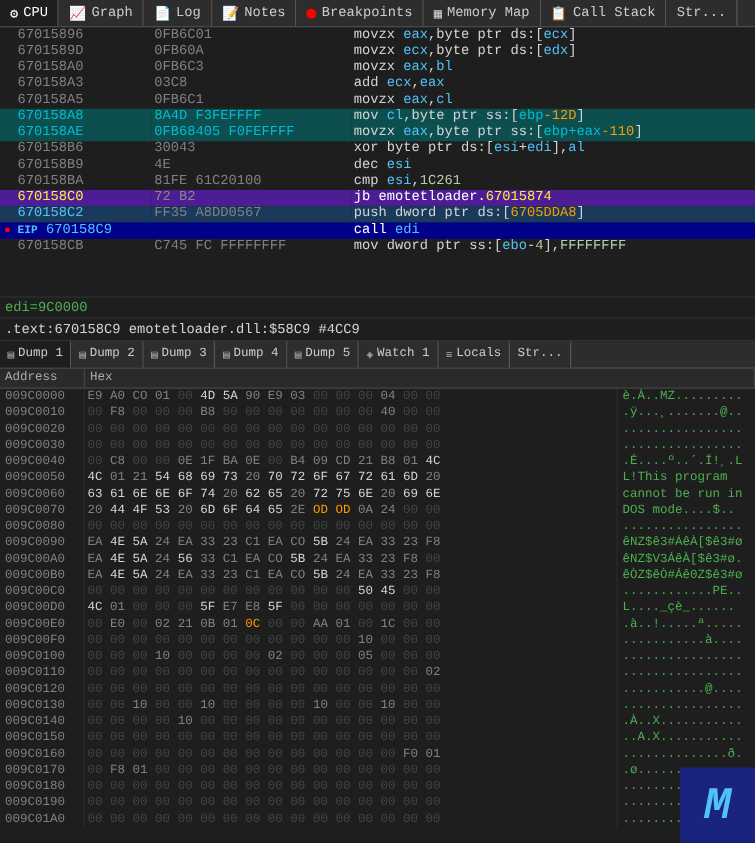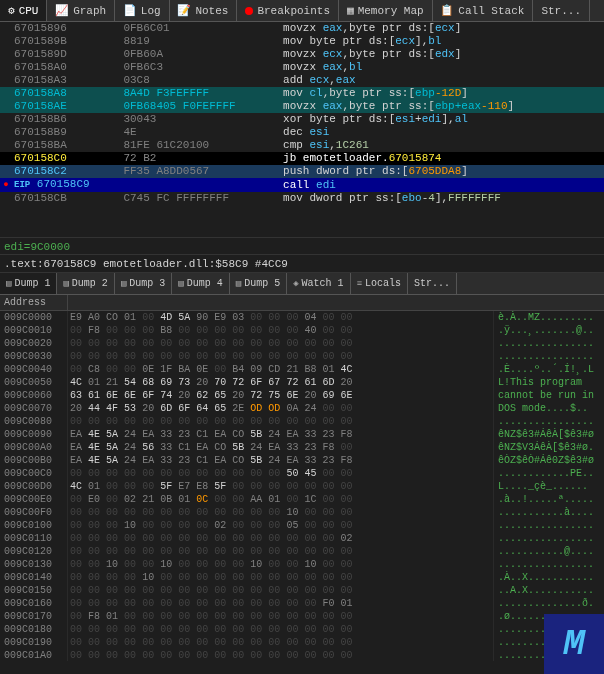--- a/index.html
+++ b/index.html
@@ -270,42 +270,42 @@
       <tbody>
 
         <tr class="code-row">
           <td class="dot-col"></td>
           <td class="addr-col" style="color:#808080">67015896</td>
           <td class="bytes-col">0FB6C01</td>
           <td class="instr-col">movzx <span class="reg">eax</span>,byte ptr ds:[<span class="reg">ecx</span>]</td>
         </tr>
         <tr class="code-row">
           <td class="dot-col"></td>
-          <td class="addr-col">6701589B</td>
-          <td class="bytes-col">8819</td>
-          <td class="instr-col">mov byte ptr ds:[<span class="reg">ecx</span>],<span class="reg">bl</span></td>
-        </tr>
-        <tr class="code-row">
-          <td class="dot-col"></td>
           <td class="addr-col">6701589D</td>
           <td class="bytes-col">0FB60A</td>
           <td class="instr-col">movzx <span class="reg">ecx</span>,byte ptr ds:[<span class="reg">edx</span>]</td>
         </tr>
         <tr class="code-row">
           <td class="dot-col"></td>
           <td class="addr-col">670158A0</td>
           <td class="bytes-col">0FB6C3</td>
           <td class="instr-col">movzx <span class="reg">eax</span>,<span class="reg">bl</span></td>
         </tr>
         <tr class="code-row">
           <td class="dot-col"></td>
           <td class="addr-col">670158A3</td>
           <td class="bytes-col">03C8</td>
           <td class="instr-col">add <span class="reg">ecx</span>,<span class="reg">eax</span></td>
         </tr>
+        <tr class="code-row">
+          <td class="dot-col"></td>
+          <td class="addr-col">670158A5</td>
+          <td class="bytes-col">0FB6C1</td>
+          <td class="instr-col">movzx <span class="reg">eax</span>,<span class="reg">cl</span></td>
+        </tr>
 
         <tr class="code-row" style="background:#0d4f4f">
           <td class="dot-col"></td>
           <td class="addr-col" style="color:#00bcd4">670158A8</td>
           <td class="bytes-col" style="color:#00bcd4">8A4D F3FEFFFF</td>
           <td class="instr-col" style="color:#d4d4d4">mov <span class="reg">cl</span>,byte ptr ss:[<span class="hl-cyan">ebp</span><span style="color:#ff9800">-12D</span>]</td>
         </tr>
         <tr class="code-row" style="background:#0d4f4f">
           <td class="dot-col"></td>
           <td class="addr-col" style="color:#00bcd4">670158AE</td>
@@ -324,21 +324,21 @@
           <td class="bytes-col">4E</td>
           <td class="instr-col">dec <span class="reg">esi</span></td>
         </tr>
         <tr class="code-row">
           <td class="dot-col"></td>
           <td class="addr-col">670158BA</td>
           <td class="bytes-col">81FE 61C20100</td>
           <td class="instr-col">cmp <span class="reg">esi</span>,<span class="num">1C261</span></td>
         </tr>
 
-        <tr class="code-row" style="background:#000000">
+        <tr class="code-row" style="background:#4c1d95">
           <td class="dot-col"></td>
           <td class="addr-col" style="color:#ffeb3b">670158C0</td>
           <td class="bytes-col" style="color:#888">72 B2</td>
           <td class="instr-col" style="color:#fff">jb emotetloader.<span style="color:#ffeb3b">67015874</span></td>
         </tr>
 
         <tr class="code-row" style="background:#1a3a5c">
           <td class="dot-col"></td>
           <td class="addr-col" style="color:#4fc3f7">670158C2</td>
           <td class="bytes-col">FF35 A8DD0567</td>
@@ -404,20 +404,21 @@
       <span class="dump-icon">≡</span>
       <span>Locals</span>
     </div>
     <div class="dump-tab">
       <span>Str...</span>
     </div>
   </div>
 
   <div style="display:flex; background:#2a2a2a; border-bottom:1px solid #444; height:16px; line-height:16px;">
     <div style="width:68px; padding:0 4px; color:#aaa; border-right:1px solid #444; font-size:10px;">Address</div>
+    <div style="flex:1; padding:0 4px; color:#aaa; border-right:1px solid #444; font-size:10px;">Hex</div>
   </div>
 
   <div class="dump-content" id="dump-rows-container">
 
   <div class="dump-row">
     <div class="dump-addr">009C0000</div>
     <div class="dump-hex"><span style="color:#808080">E9</span> <span style="color:#808080">A0</span> <span style="color:#808080">CO</span> <span style="color:#808080">01</span> <span style="color:#444">00</span> <span style="color:#d4d4d4">4D</span> <span style="color:#d4d4d4">5A</span> <span style="color:#808080">90</span> <span style="color:#808080">E9</span> <span style="color:#808080">03</span> <span style="color:#444">00</span> <span style="color:#444">00</span> <span style="color:#444">00</span> <span style="color:#808080">04</span> <span style="color:#444">00</span> <span style="color:#444">00</span></div>
     <div class="dump-ascii">è.À..MZ.........</div>
   </div>
       <div class="dump-row">

